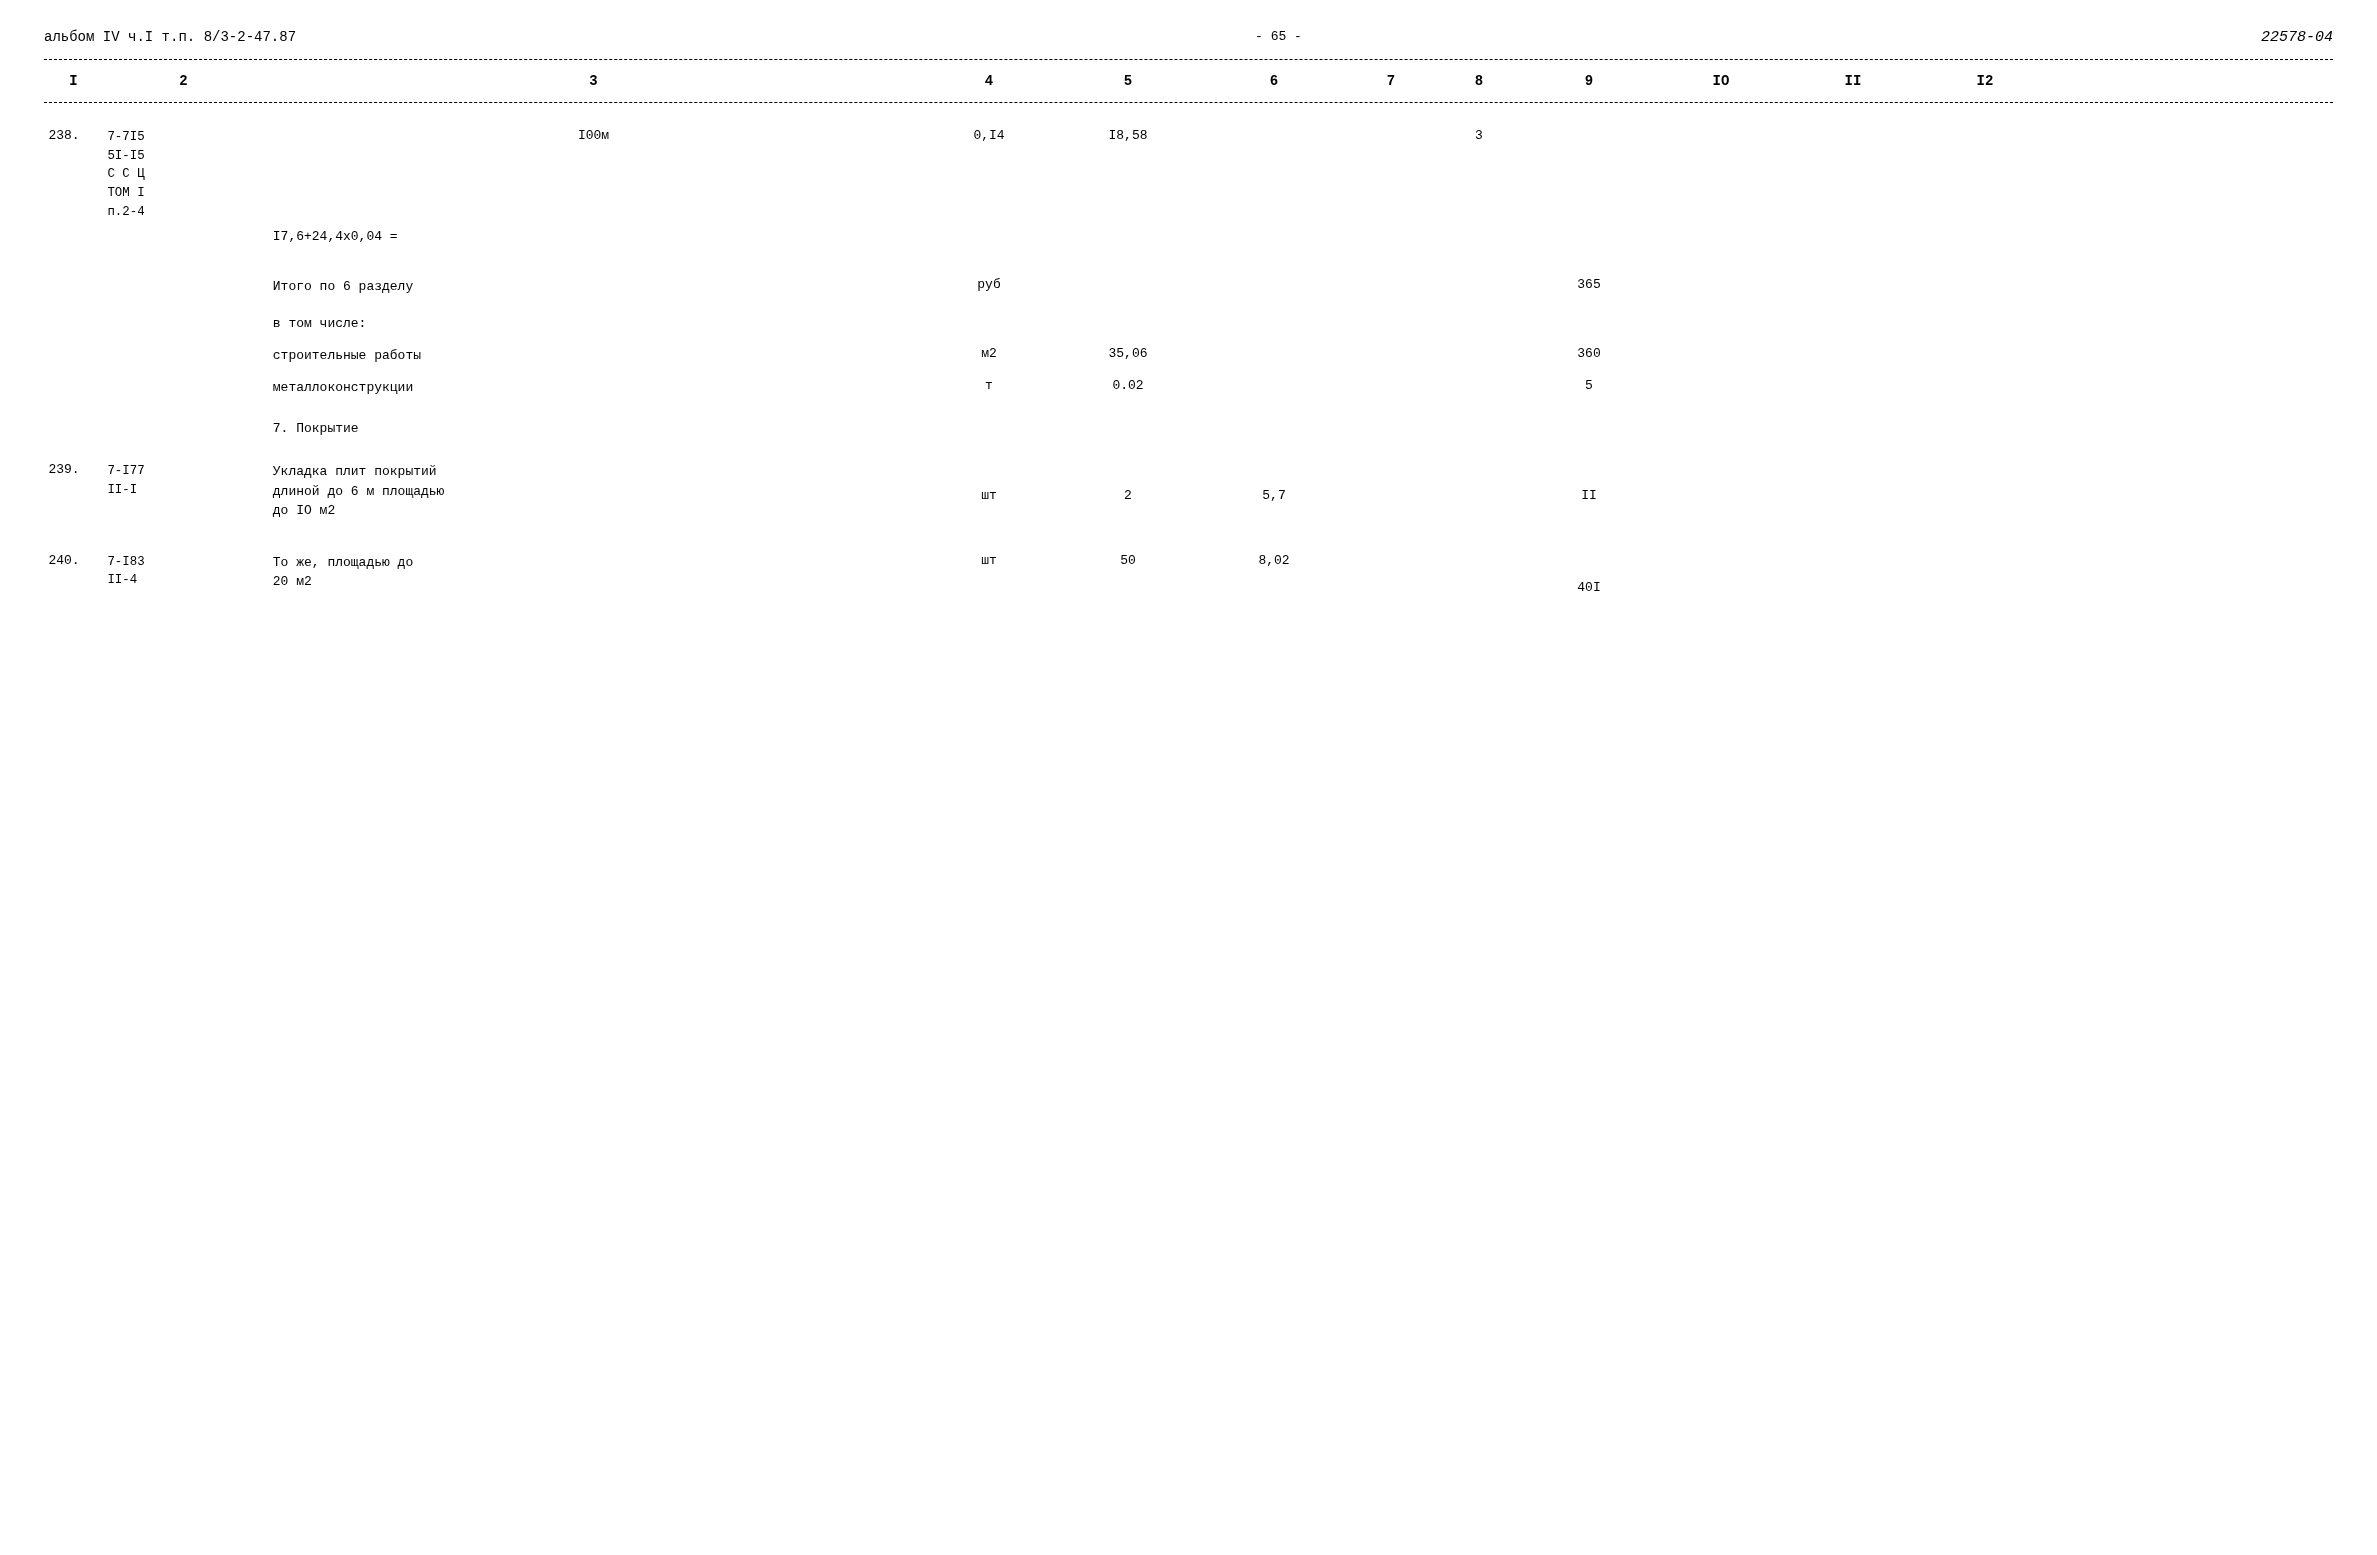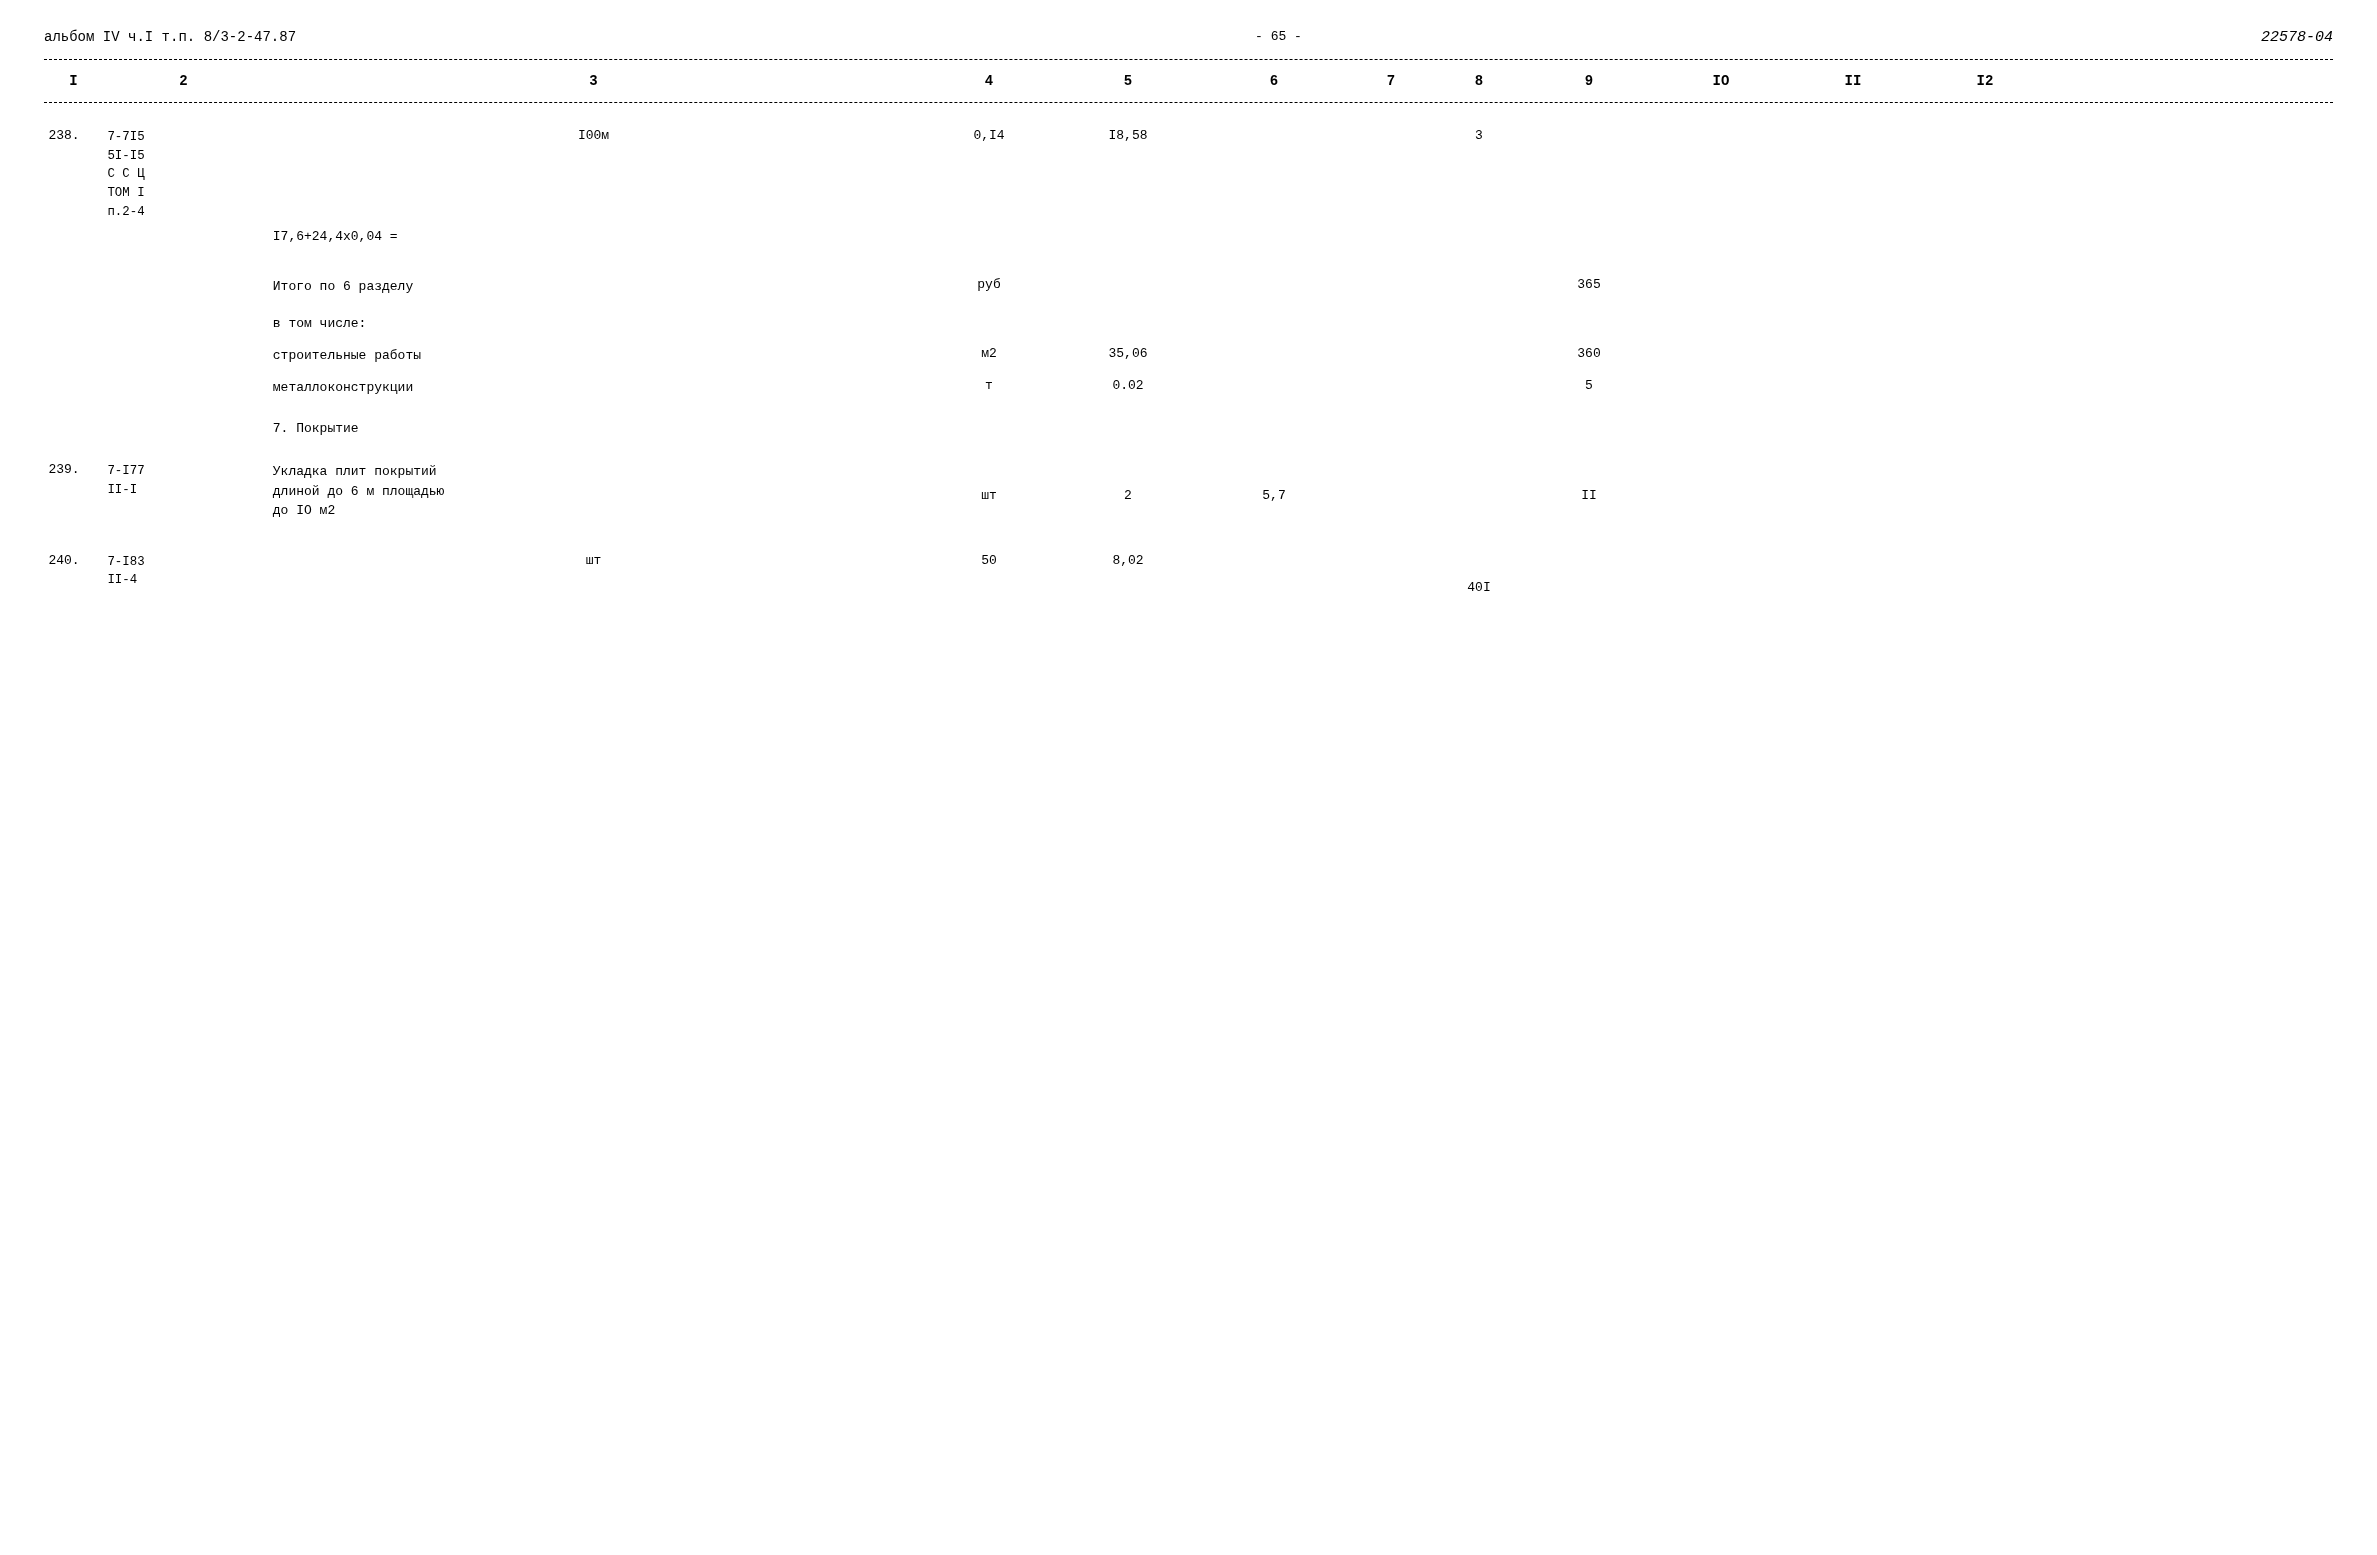--- a/index.html
+++ b/index.html
@@ -268,20 +268,24 @@
       <div class="col-11" style="padding-top: 29px;"></div>
       <div class="col-12" style="padding-top: 29px;"></div>
     </div>
   </div>
 
   <div class="entry-block">
     <div class="table-row">
       <div class="col-1">240.</div>
       <div class="col-2 multi-line-ref" style="white-space: pre-line;">7-I83
 II-4</div>
+      <div class="col-3">
+        <div>То же, площадью до</div>
+        <div>20 м2</div>
+      </div>
       <div class="col-4" style="padding-top: 2.9px;">шт</div>
       <div class="col-5" style="padding-top: 2.9px;">50</div>
       <div class="col-6" style="padding-top: 2.9px;">8,02</div>
       <div class="col-7" style="padding-top: 2.9px;"></div>
       <div class="col-8" style="padding-top: 2.9px;"></div>
       <div class="col-9" style="padding-top: 2.9px; margin-top: 27px;">40I</div>
       <div class="col-10" style="padding-top: 2.9px;"></div>
       <div class="col-11" style="padding-top: 2.9px;"></div>
       <div class="col-12" style="padding-top: 2.9px;"></div>
     </div>

